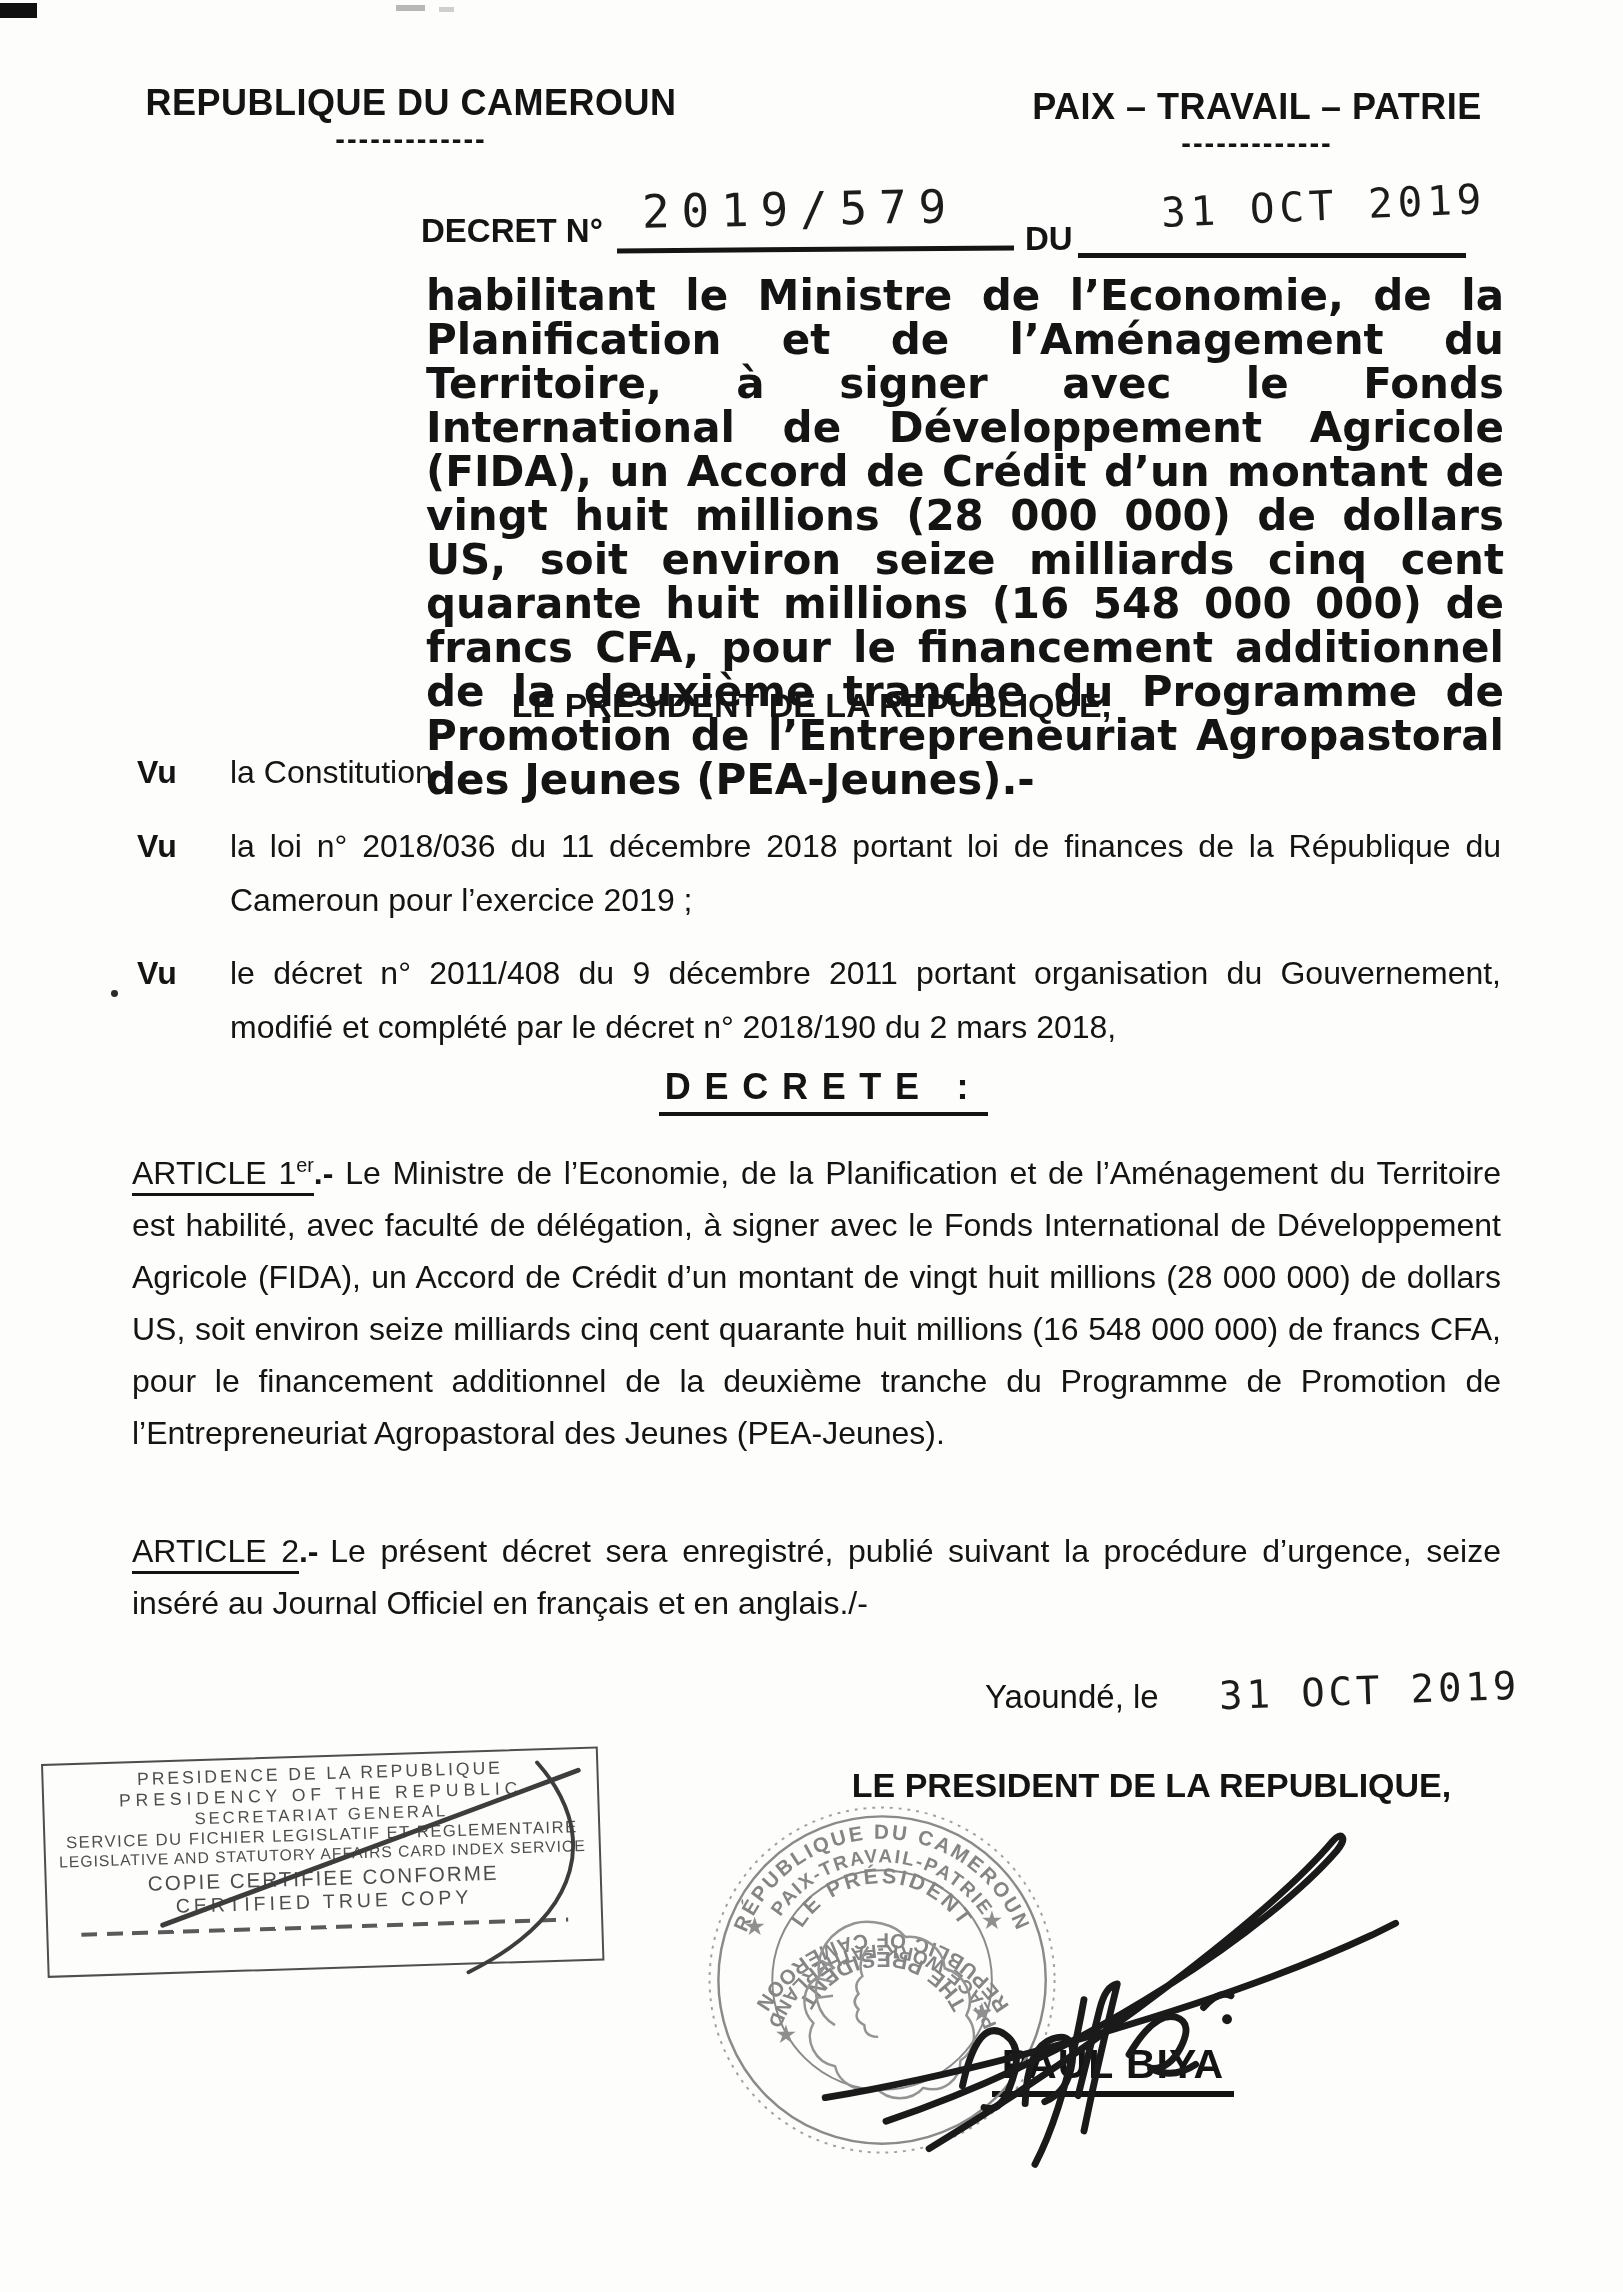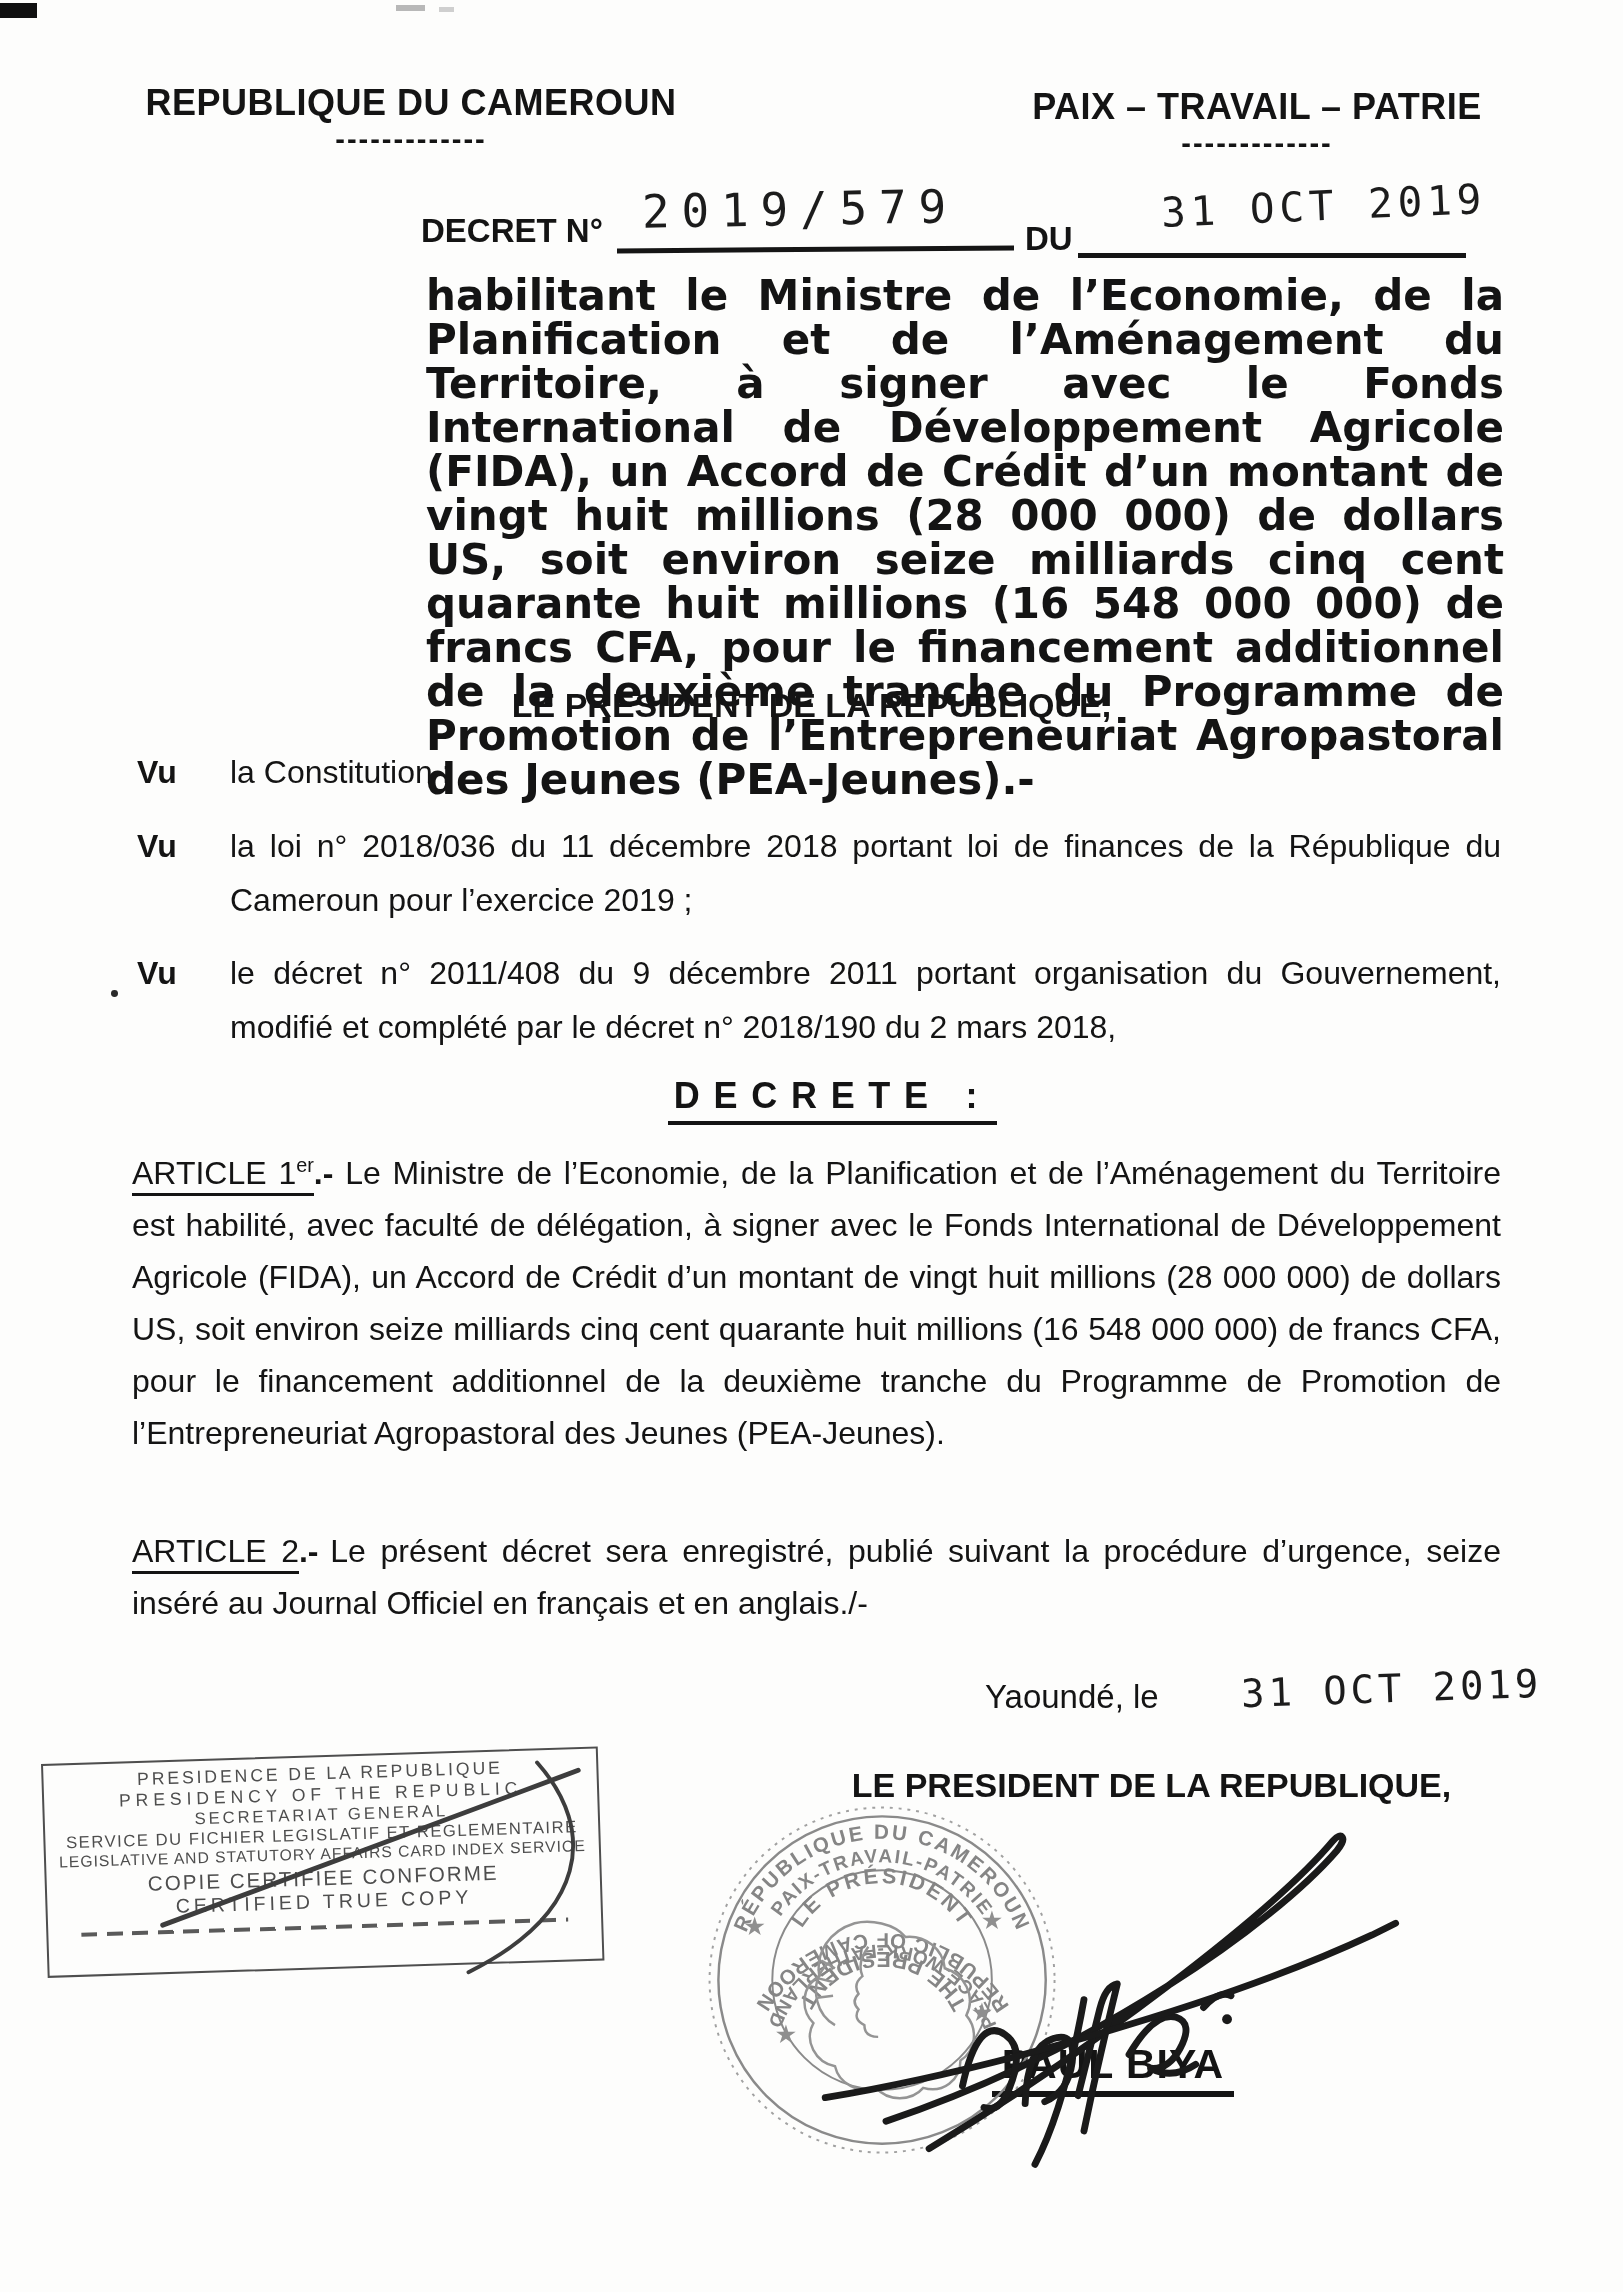--- a/index.html
+++ b/index.html
@@ -35,33 +35,33 @@
 
   .pres1{left:287px;top:686px;width:1049px;margin:0;text-align:center;font-size:34px;font-weight:bold;white-space:nowrap;}
 
   
   .vu-list{left:137px;top:745px;width:1364px;}
   .vu-item{display:flex;margin-bottom:19.6px;font-size:32px;line-height:54px;}
   .vu-label{flex:0 0 93px;font-weight:bold;}
   .vu-text{flex:1;text-align:justify;margin:0;}
 
   
-  .decrete{left:294px;top:1066px;width:1059px;margin:9px;text-align:center;font-weight:bold;font-size:36px;}
+  .decrete{left:294px;top:1066px;width:1059px;margin:0;text-align:center;font-weight:bold;font-size:36px;}
   .decrete-inner{letter-spacing:13.7px;border-bottom:4.9px solid #141414;padding:0 5.9px 4.9px;}
 
   
   .article{left:132px;width:1369px;margin:0;font-size:32px;line-height:52px;text-align:justify;}
   .a1{top:1139px;}
   .a2{top:1517px;}
   .art-label{font-weight:normal;border-bottom:3.9px solid #141414;padding-bottom:2px;}
   .art-label sup{font-size:.62em;}
   .art-punct{font-weight:bold;margin-right:11.8px;}
 
   
-  .place-date{left:985px;top:1666px;display:flex;gap:82px;align-items:flex-start;}
+  .place-date{left:985px;top:1666px;display:flex;gap:60px;align-items:center;}
   .pd-label{font-size:33px;padding-top:11.8px;white-space:nowrap;}
   .pd-date{font-size:39px;letter-spacing:3.9px;transform:rotate(-2deg);}
 
   
   .cert-stamp{left:41px;top:1764px;width:557px;height:214px;border:2.9px solid #4e4e4e;
               transform:rotate(-1.8deg);transform-origin:left top;color:#4e4e4e;
               text-align:center;padding-top:5.9px;box-sizing:border-box;}
   .cs1{font-size:17.6px;letter-spacing:2.9px;}
   .cs2{font-size:17.6px;letter-spacing:4.9px;}
   .cs3{font-size:16.7px;letter-spacing:2.9px;}

